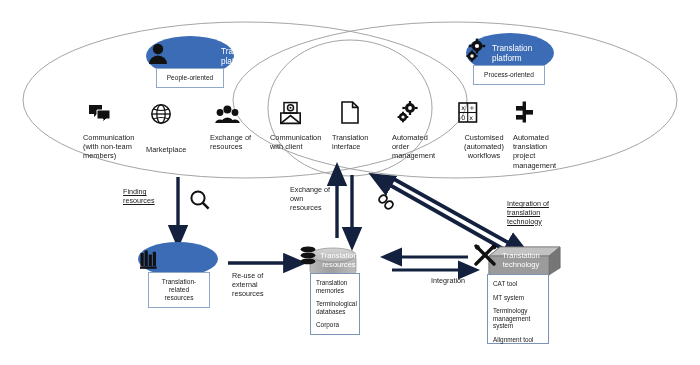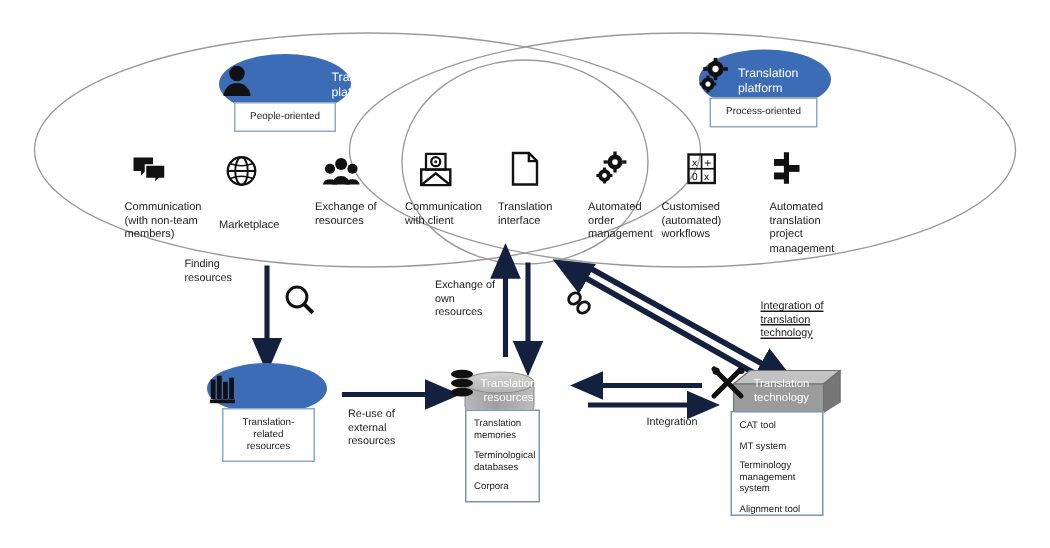--- a/index.html
+++ b/index.html
@@ -233,29 +233,29 @@
   <div class="cap abs" style="left:146px;top:133px;width:66px;white-space:pre-line;margin-top:12px;">Marketplace</div>
   <div class="cap abs" style="left:210px;top:133px;width:66px;white-space:pre-line;">Exchange of
 resources</div>
   <div class="cap abs" style="left:270px;top:133px;width:66px;white-space:pre-line;">Communication
 with client</div>
   <div class="cap abs" style="left:332px;top:133px;width:62px;white-space:pre-line;">Translation
 interface</div>
   <div class="cap abs" style="left:392px;top:133px;width:64px;white-space:pre-line;">Automated
 order
 management</div>
-  <div class="cap abs" style="left:441px;top:133px;width:62px;white-space:pre-line;">Customised
+  <div class="cap abs" style="left:453px;top:133px;width:62px;white-space:pre-line;text-align:center;">Customised
 (automated)
 workflows</div>
   <div class="cap abs" style="left:513px;top:133px;width:66px;white-space:pre-line;">Automated
 translation
 project
 management</div>
 
-  <div class="arrlabel" style="left:123px;top:172px;width:56px;white-space:pre-line;">Finding
+  <div class="arrlabel" style="left:123px;top:188px;width:56px;white-space:pre-line;text-decoration:underline;">Finding
 resources</div>
   <div class="arrlabel" style="left:290px;top:186px;width:48px;white-space:pre-line;">Exchange of
 own
 resources</div>
   <div class="arrlabel" style="left:507px;top:200px;width:70px;white-space:pre-line;text-decoration:underline;">Integration of
 translation
 technology</div>
   <div class="arrlabel" style="left:232px;top:272px;width:58px;white-space:pre-line;">Re-use of
 external
 resources</div>

